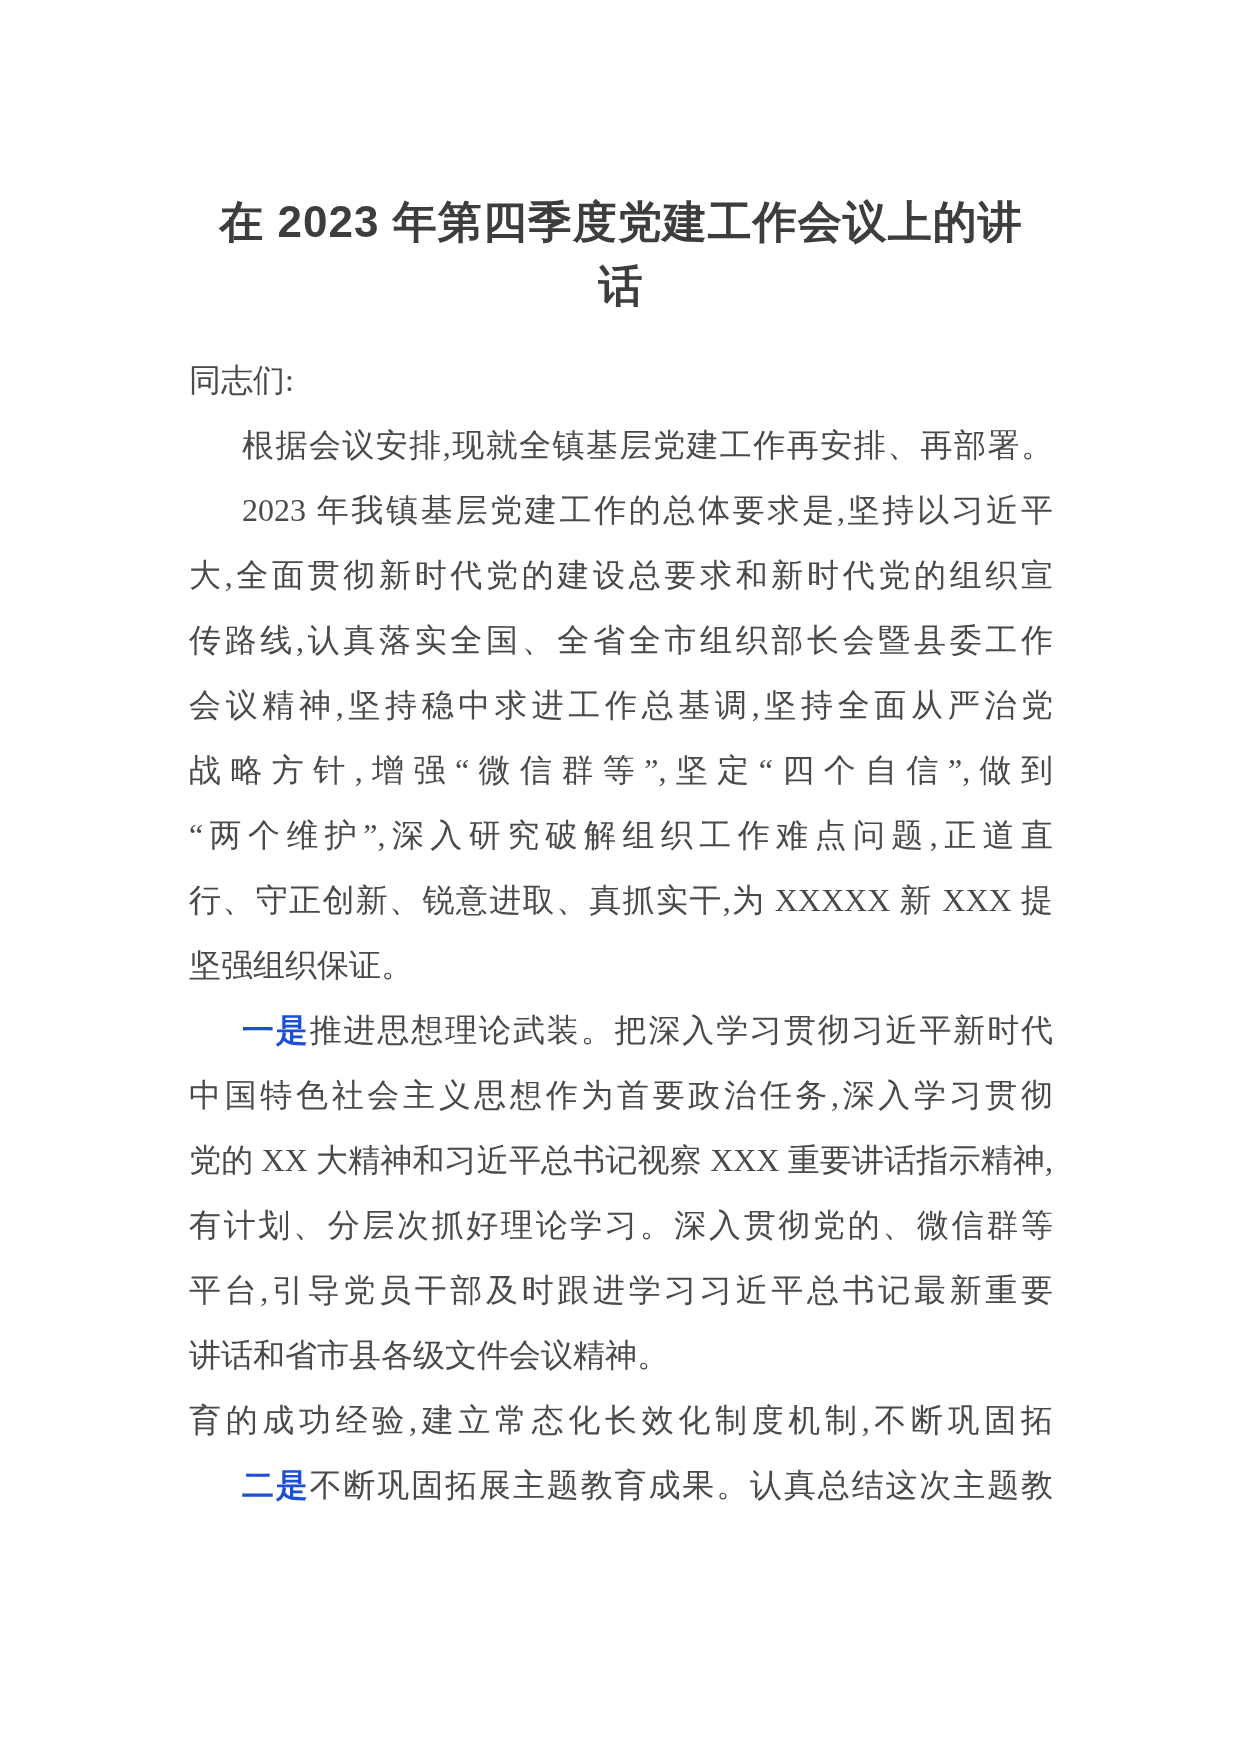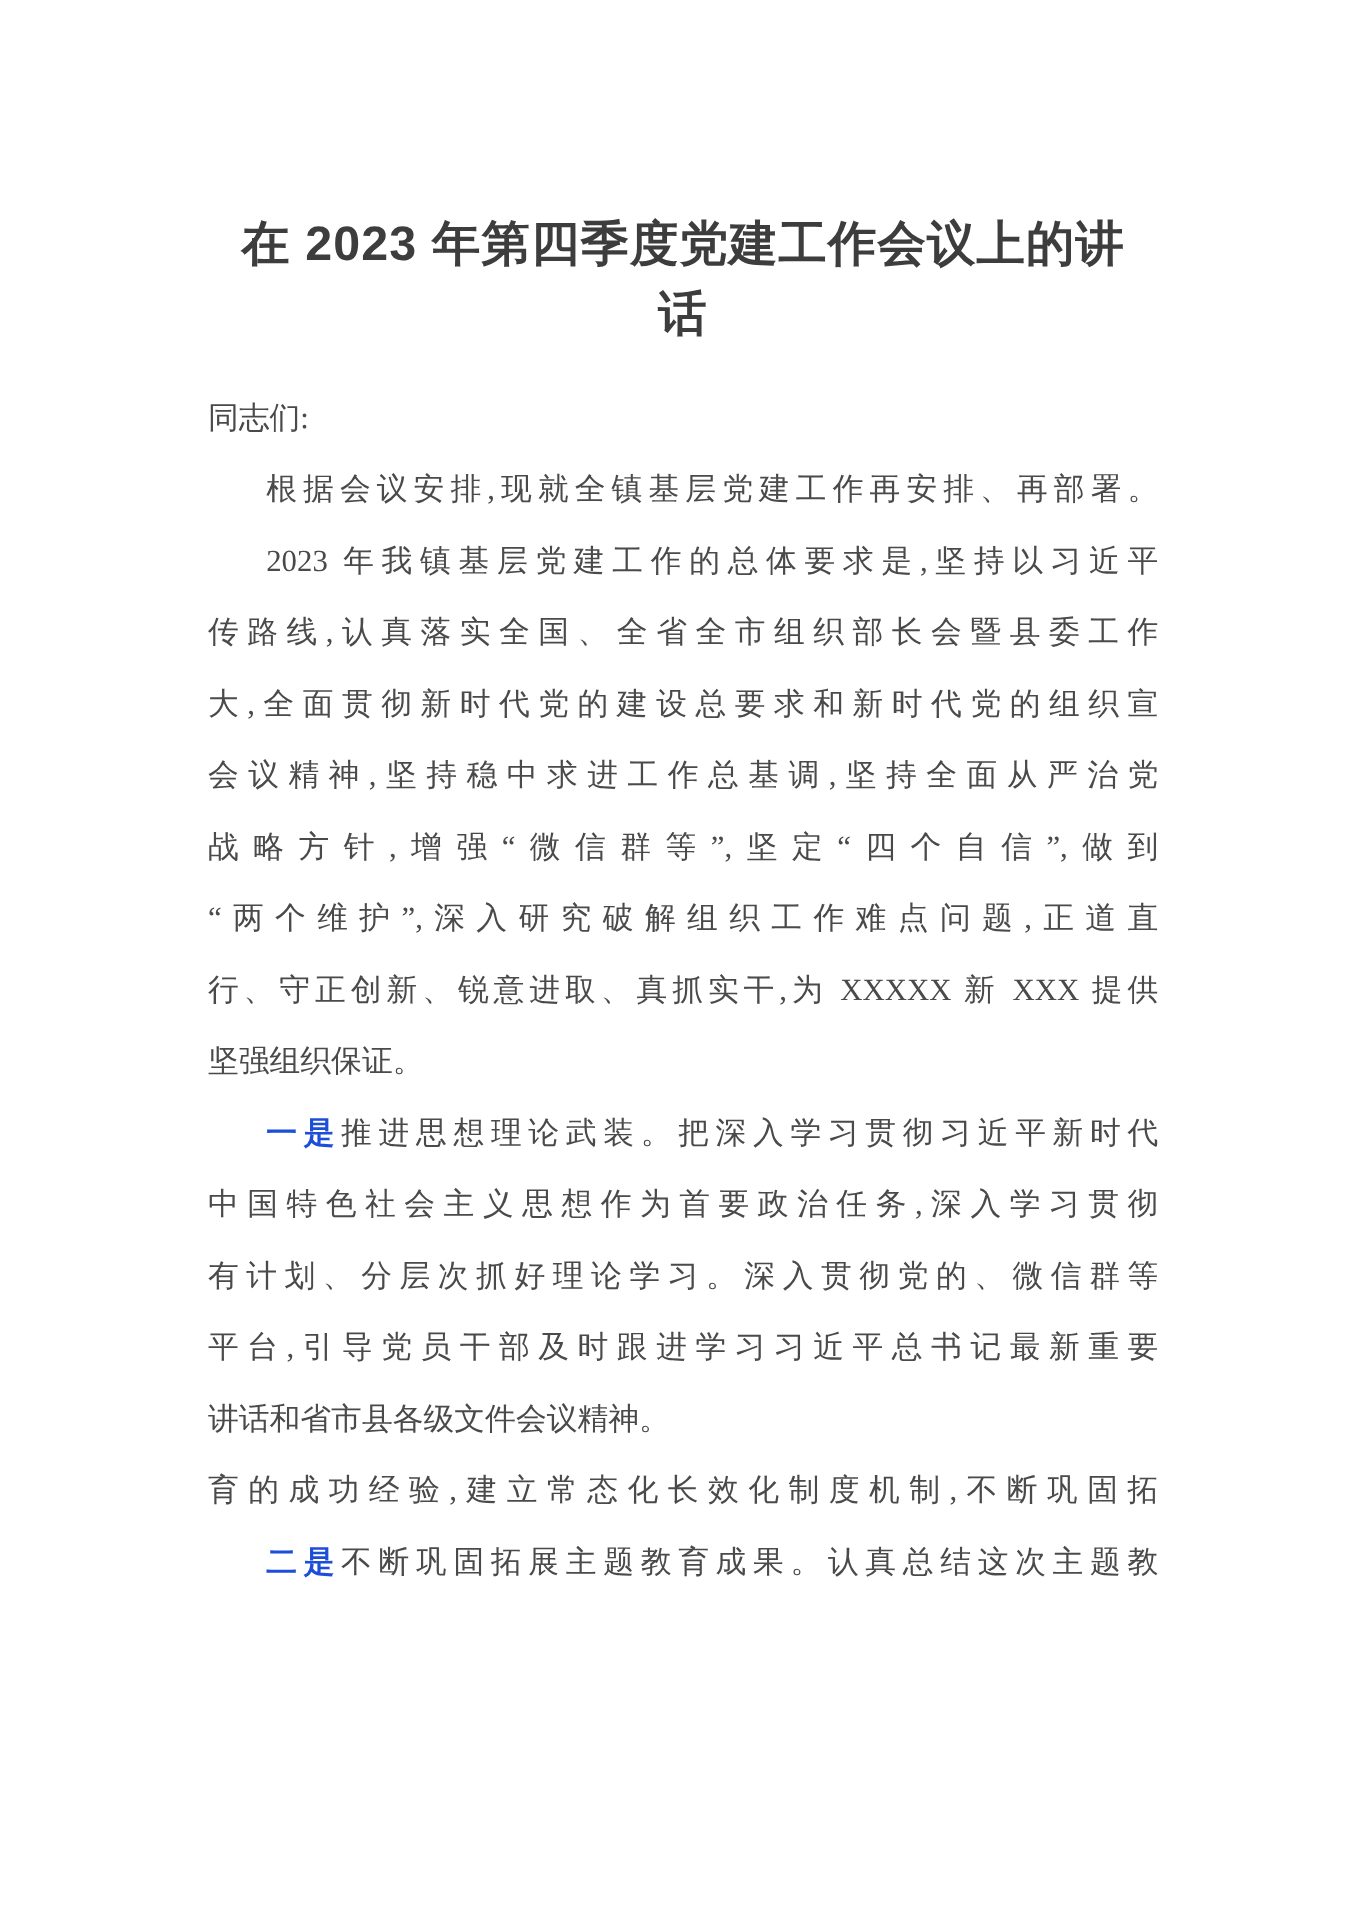--- a/index.html
+++ b/index.html
@@ -24,21 +24,21 @@
     font-weight: 700;
     font-size: 44px;
     line-height: 64px;
     color: #3d3d3d;
     text-align: center;
     letter-spacing: 1px;
   }
   .title .tline { display: block; }
   .doc-body {
     margin-top: 30px;
-    font-size: 28px;
+    font-size: 32px;
     line-height: 65px;
     color: #4a4a4a;
   }
   .line {
     height: 65px;
     overflow: hidden;
     text-align: justify;
     text-align-last: left;
   }
   .line.fill { text-align-last: justify; }
@@ -56,31 +56,32 @@
 
     <h1 class="title">
       <span class="tline">在 2023 年第四季度党建工作会议上的讲</span>
       <span class="tline">话</span>
     </h1>
 
     <div class="doc-body">
       <div class="line">同志们:</div>
       <div class="line fill indent">根据会议安排,现就全镇基层党建工作再安排、再部署。</div>
       <div class="line fill indent">2023 年我镇基层党建工作的总体要求是,坚持以习近平</div>
+      <div class="line fill">大,全面贯彻新时代党的建设总要求和新时代党的组织宣</div>
       <div class="line fill">传路线,认真落实全国、全省全市组织部长会暨县委工作</div>
-      <div class="line fill">大,全面贯彻新时代党的建设总要求和新时代党的组织宣</div>
       <div class="line fill">会议精神,坚持稳中求进工作总基调,坚持全面从严治党</div>
       <div class="line fill">战略方针,增强“微信群等”,坚定“四个自信”,做到</div>
       <div class="line fill">“两个维护”,深入研究破解组织工作难点问题,正道直</div>
       <div class="line fill">行、守正创新、锐意进取、真抓实干,为 XXXXX 新 XXX 提供</div>
       <div class="line">坚强组织保证。</div>
       <div class="line fill indent">
         <span class="runin">一是</span><span>推进思想理论武装。把深入学习贯彻习近平新时代</span>
       </div>
       <div class="line fill">中国特色社会主义思想作为首要政治任务,深入学习贯彻</div>
+      <div class="line fill">党的 XX 大精神和习近平总书记视察 XXX 重要讲话指示精神,</div>
       <div class="line fill">有计划、分层次抓好理论学习。深入贯彻党的、微信群等</div>
       <div class="line fill">平台,引导党员干部及时跟进学习习近平总书记最新重要</div>
       <div class="line">讲话和省市县各级文件会议精神。</div>
       <div class="line fill">育的成功经验,建立常态化长效化制度机制,不断巩固拓</div>
       <div class="line fill indent">
         <span class="runin">二是</span><span>不断巩固拓展主题教育成果。认真总结这次主题教</span>
       </div>
     </div>
 
   </div>

